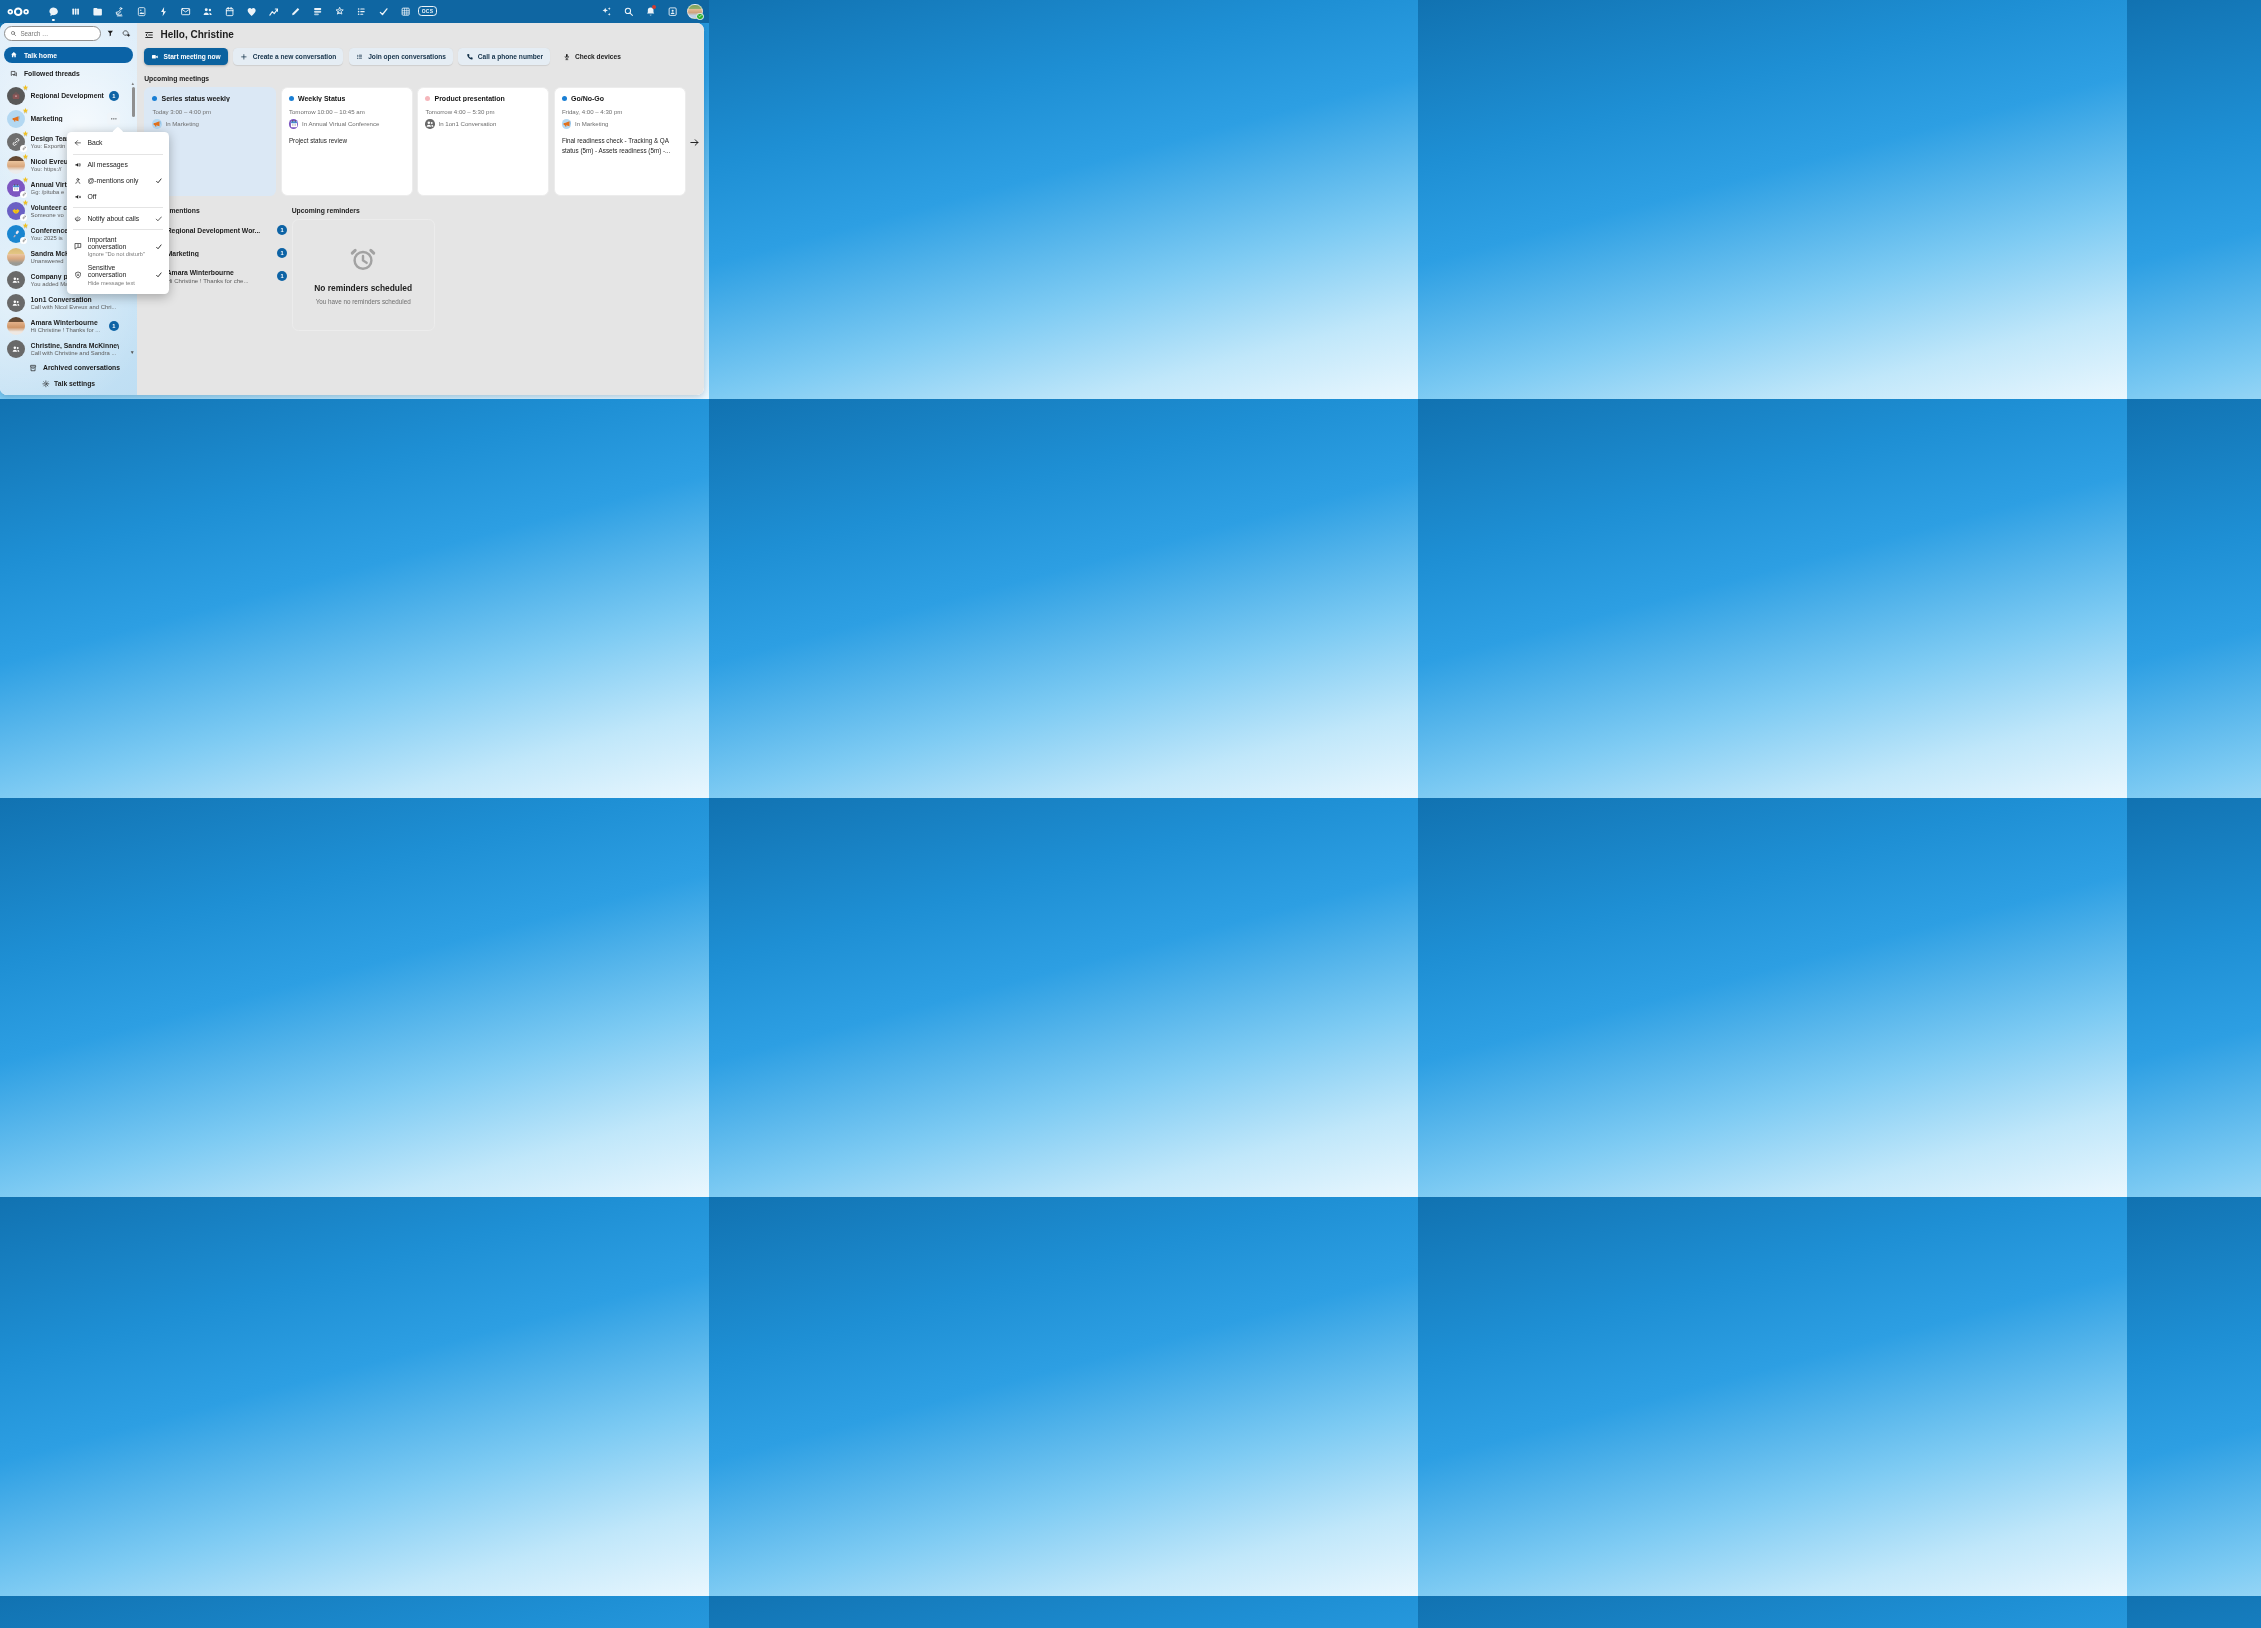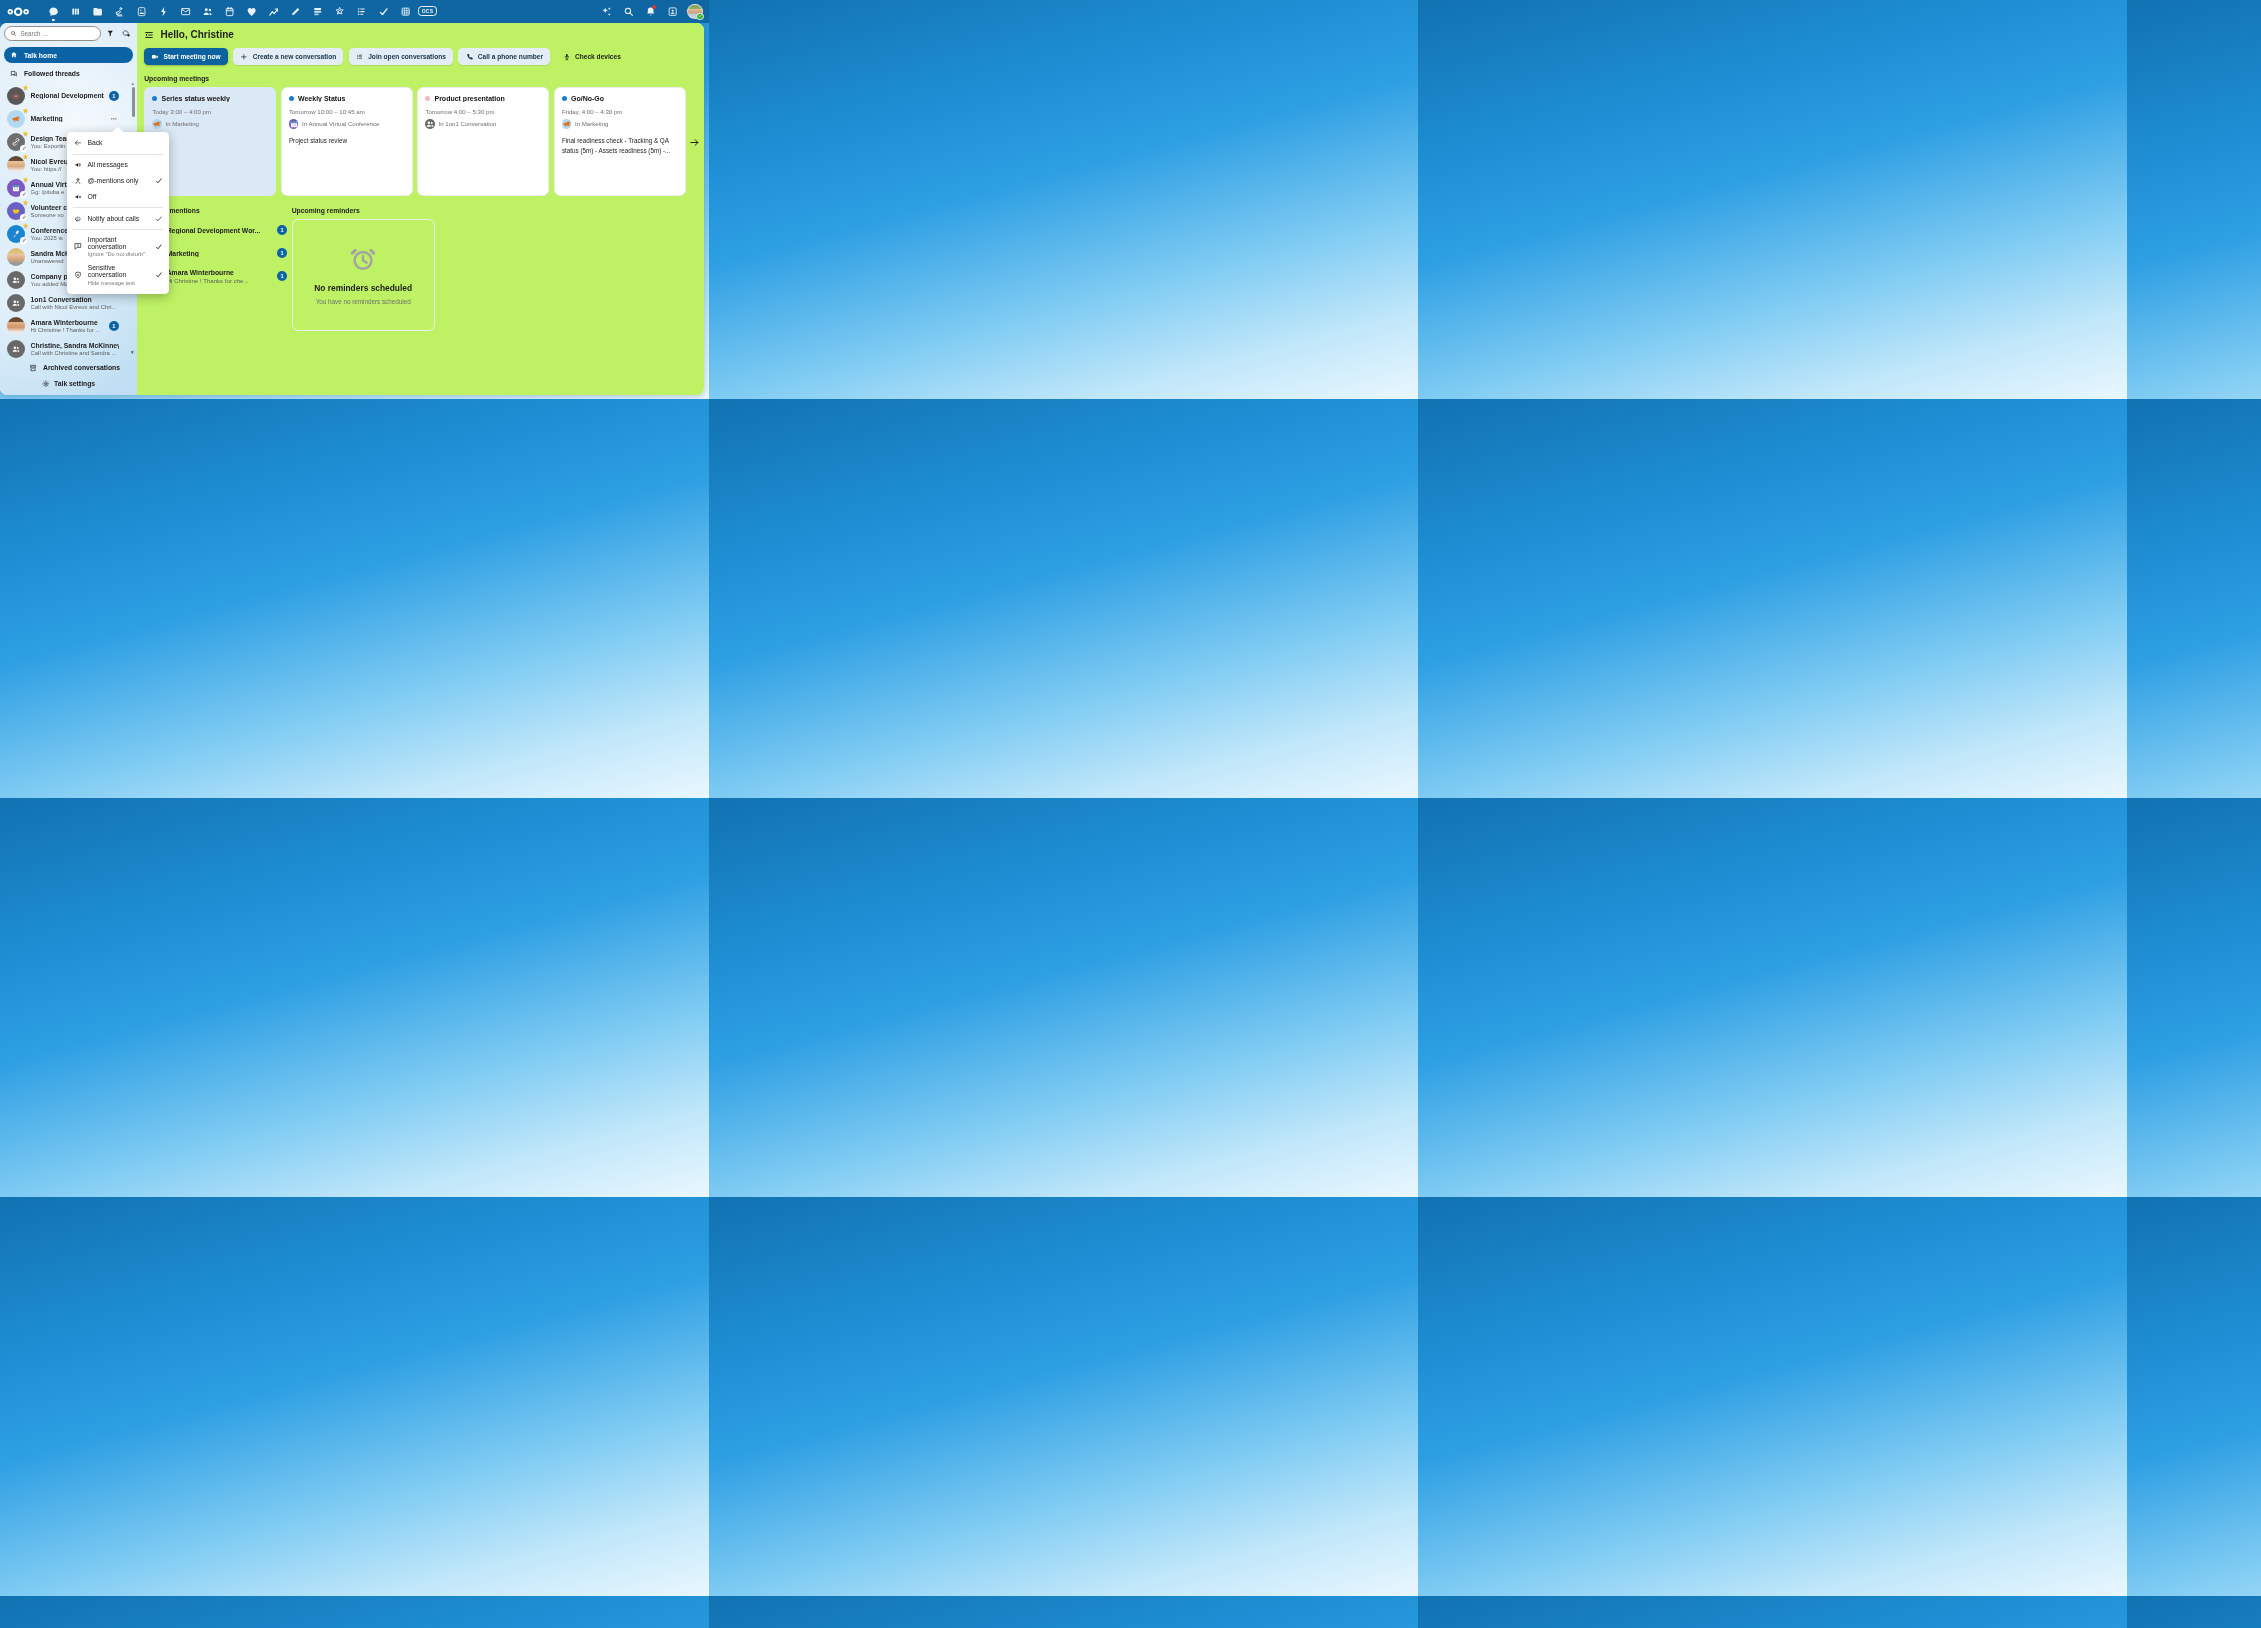--- a/index.html
+++ b/index.html
@@ -77,21 +77,21 @@
   .ctx-caret { position:absolute; left:47px; top:-3.6px; width:7.7px; height:7.7px; background:#fff; transform:rotate(45deg); border-radius:1.4px; }
   .mi { display:flex; align-items:center; gap:5.9px; padding:0 6.8px; min-height:16px; font-size:6.8px; color:#1b1b1b; position:relative; cursor:pointer; }
   .mi svg.mi-ic { width:7.7px; height:7.7px; flex:none; color:#1b1b1b; }
   .mi .check { margin-left:auto; width:7.7px; height:7.7px; color:#1b1b1b; flex:none; }
   .mi-back { min-height:18px; }
   .mi2 { padding:3.6px 6.8px; align-items:center; }
   .mi2 .check { align-self:center; }
   .mi-sub { font-size:5.7px; color:#7a7a7a; margin-top:1.4px; font-weight:400; }
   .ctx-div { height:0.5px; background:#e4e4e4; margin:2.3px 6.3px; }
   
-  .main { flex:1; min-width:0; position:relative; padding:5.4px 9px 0 7.2px; background:#bef264; }
+  .main { flex:1; min-width:0; position:relative; padding:5.4px 9px 0 7.2px; background:#e5e5e5; }
   .m-header { display:flex; align-items:center; gap:6.3px; height:13.6px; }
   .collapse-btn { width:10px; height:10px; color:#1d1d1d; cursor:pointer; }
   .greeting { font-size:10px; font-weight:700; color:#1d1d1d; }
   .actions { display:flex; align-items:center; gap:5.4px; margin-top:6.8px; }
   .btn { height:17px; border-radius:4.5px; display:inline-flex; align-items:center; gap:4.5px; padding:0 7.2px; font-size:6.6px; font-weight:600; background:#e5edf4; color:#14324a; box-shadow:0 0.5px 0.9px rgba(0,0,0,.1); cursor:pointer; border:none; font-family:inherit; }
   .btn svg { width:7.7px; height:7.7px; }
   .btn.primary { background:#0b629f; color:#fff; box-shadow:0 0.9px 2.3px rgba(0,0,0,.25); }
   .btn.ghost { background:transparent; color:#1b1b1b; box-shadow:none; }
   .section-title { font-size:6.8px; font-weight:700; color:#1d1d1d; }
   .meetings-title { margin-top:10px; }

